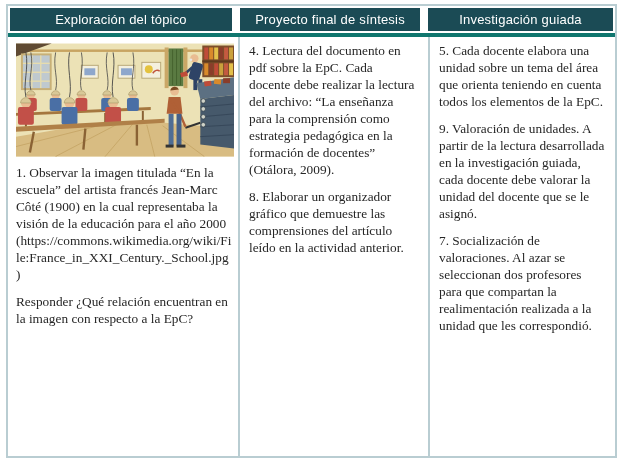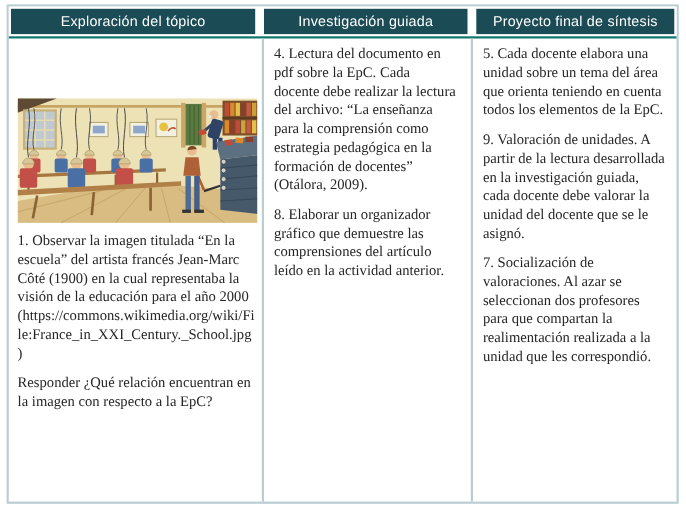--- a/index.html
+++ b/index.html
@@ -7,52 +7,52 @@
     width:624px; height:469px; background:#ffffff; position:relative;
     font-family:"Liberation Serif", serif;
   }
   .table-wrap {
     position:absolute; left:6px; top:4px; width:611px; height:454px;
     border:2px solid #b9cdd2; box-sizing:border-box;
     display:flex; flex-direction:column; background:#fff;
   }
   .header-row {
     display:flex; gap:8px; padding:2px; background:#fff;
-    border-bottom:2px solid #0f766e;
+    border-bottom:4px solid #0f766e;
   }
   .hcell {
     background:#1b4b55; color:#ffffff; height:23px;
     font:13px/23px "Liberation Sans", sans-serif;
     text-align:center; letter-spacing:0.2px;
     white-space:nowrap; overflow:hidden;
   }
   .hc1 { flex:0 0 222px; }
   .hc2 { flex:0 0 185px; }
   .hc3 { flex:1; }
   .content-row { display:flex; flex:1; min-height:0; }
   .col {
     box-sizing:border-box; font-size:13.3px; line-height:17px;
     color:#262626; overflow:hidden;
   }
   .col p { margin:0 0 10px; overflow-wrap:anywhere; }
-  .col1 { flex:0 0 230px; padding:5px 6px 0 8px;margin-top:48px; }
+  .col1 { flex:0 0 230px; padding:5px 6px 0 8px; }
   .col2 { flex:0 0 190px; border-left:2px solid #b9cdd2; padding:5px 11px 0 9px; }
   .col3 { flex:1;         border-left:2px solid #b9cdd2; padding:5px 8px 0 9px; }
   .figure { width:218px; height:114px; margin:1px 0 7px 0; }
   .figure svg { display:block; }
 </style>
 </head>
 <body>
 
 <div class="table-wrap">
 
   <div class="header-row">
     <div class="hcell hc1">Exploración del tópico</div>
+    <div class="hcell hc3">Proyecto final de síntesis</div>
     <div class="hcell hc2">Investigación guiada</div>
-    <div class="hcell hc3">Proyecto final de síntesis</div>
   </div>
 
   <div class="content-row">
 
     <div class="col col1">
       <div class="figure">
         <svg viewBox="0 0 220 114" width="218" height="114">
 
           <rect width="220" height="114" fill="#ece2b6"></rect>
 

